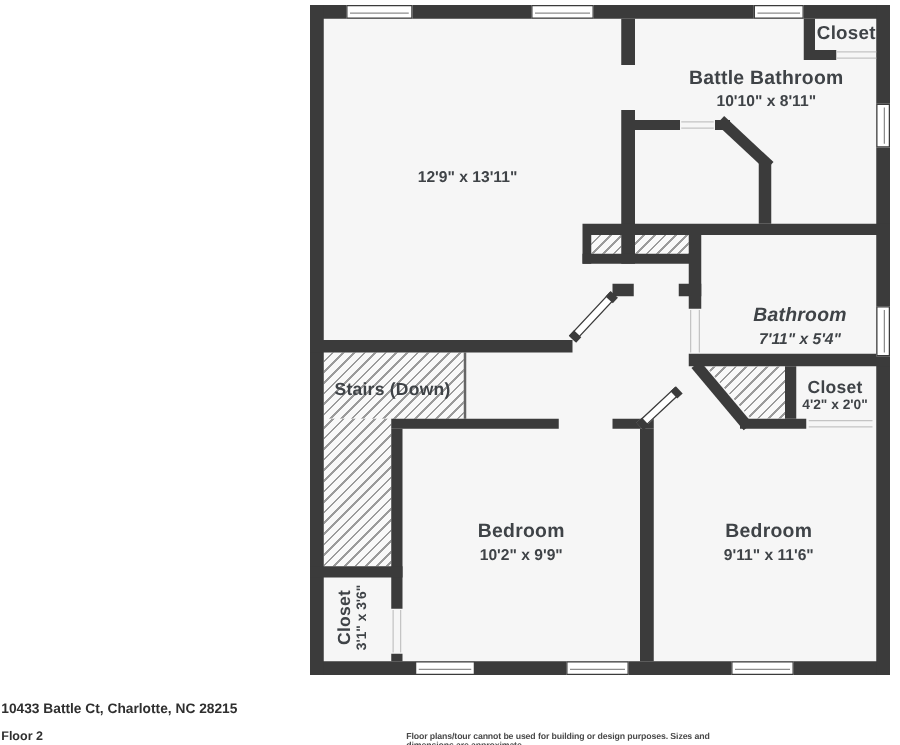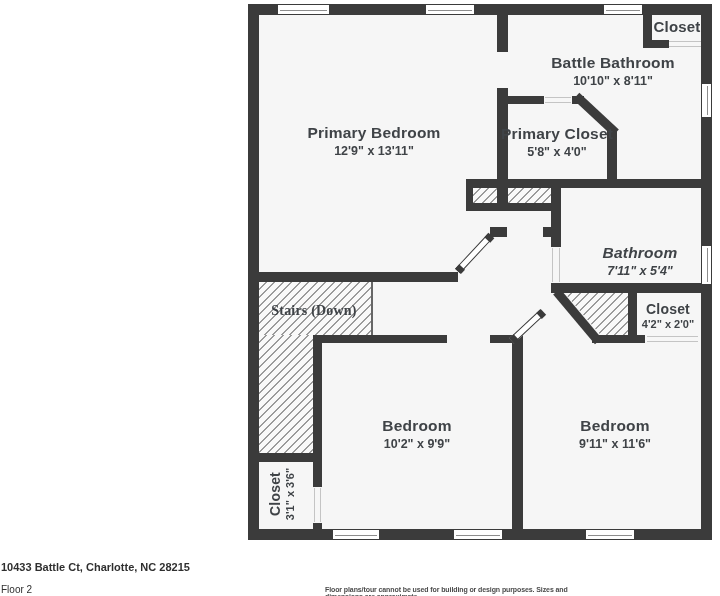--- a/index.html
+++ b/index.html
@@ -37,21 +37,21 @@
     position:absolute;transform:translate(-50%,-50%);
     text-align:center;color:var(--label-text);font-weight:bold;white-space:nowrap;line-height:1.15;
   }
   .room-label .nm{display:block;font-size:15.5px;letter-spacing:.2px;}
   .room-label .dm{display:block;font-size:12.5px;margin-top:2px;}
   .room-label.sm .nm{font-size:14px;}
   .room-label.sm .dm{font-size:11px;margin-top:1px;}
   .room-label.rot{transform:translate(-50%,-50%) rotate(-90deg);}
   .footer{position:absolute;left:0;top:545px;width:592px;height:51px;}
   .addr{position:absolute;left:1px;top:16px;font-size:11px;font-weight:bold;color:#2f2f2f;}
-  .floor-lbl{position:absolute;left:1px;top:39px;font-size:10px;font-weight:normal;color:#2f2f2f;}
+  .floor-lbl{position:absolute;left:1px;top:39px;font-size:10px;font-weight:bold;color:#2f2f2f;}
   .disclaimer{position:absolute;left:325px;top:41px;font-size:7px;font-weight:bold;color:#4a4a4a;letter-spacing:-0.1px;}
 </style>
 </head>
 <body>
 
 <div class="plan">
 
   <div class="floor"></div>
 
   <div class="hatch" style="left:259px;top:282px;width:114px;height:53px;border-right:2px solid #666;"></div>
@@ -103,44 +103,39 @@
   <div class="win h" style="left:277px;top:4px;width:53px;height:11px;"></div>
   <div class="win h" style="left:425px;top:4px;width:50px;height:11px;"></div>
   <div class="win h" style="left:603px;top:4px;width:40px;height:11px;"></div>
   <div class="win v" style="left:701px;top:83px;width:11px;height:35px;"></div>
   <div class="win v" style="left:701px;top:245px;width:11px;height:40px;"></div>
   <div class="win h" style="left:332px;top:529px;width:48px;height:11px;"></div>
   <div class="win h" style="left:453px;top:529px;width:50px;height:11px;"></div>
   <div class="win h" style="left:585px;top:529px;width:50px;height:11px;"></div>
 
   <div class="room-label" style="left:374px;top:141px;">
-    <span class="nm">Primary Bedroom</span>
     <span class="dm">12'9" x 13'11"</span>
   </div>
   <div class="room-label" style="left:613px;top:71px;">
     <span class="nm">Battle Bathroom</span>
     <span class="dm">10'10" x 8'11"</span>
   </div>
   <div class="room-label" style="left:677px;top:27px;">
     <span class="nm" style="font-size:15px;">Closet</span>
-  </div>
-  <div class="room-label" style="left:557px;top:142px;">
-    <span class="nm">Primary Closet</span>
-    <span class="dm">5'8" x 4'0"</span>
   </div>
   <div class="room-label" style="left:640px;top:261px;font-style:italic;">
     <span class="nm">Bathroom</span>
     <span class="dm">7'11" x 5'4"</span>
   </div>
   <div class="room-label sm" style="left:668px;top:316px;">
     <span class="nm">Closet</span>
     <span class="dm">4'2" x 2'0"</span>
   </div>
   <div class="room-label" style="left:314px;top:311px;">
-    <span class="nm" style="font-size:14px;font-family:Liberation Serif, serif;">Stairs (Down)</span>
+    <span class="nm" style="font-size:14px;">Stairs (Down)</span>
   </div>
   <div class="room-label" style="left:417px;top:434px;">
     <span class="nm">Bedroom</span>
     <span class="dm">10'2" x 9'9"</span>
   </div>
   <div class="room-label" style="left:615px;top:434px;">
     <span class="nm">Bedroom</span>
     <span class="dm">9'11" x 11'6"</span>
   </div>
   <div class="room-label sm rot" style="left:282px;top:494px;">

